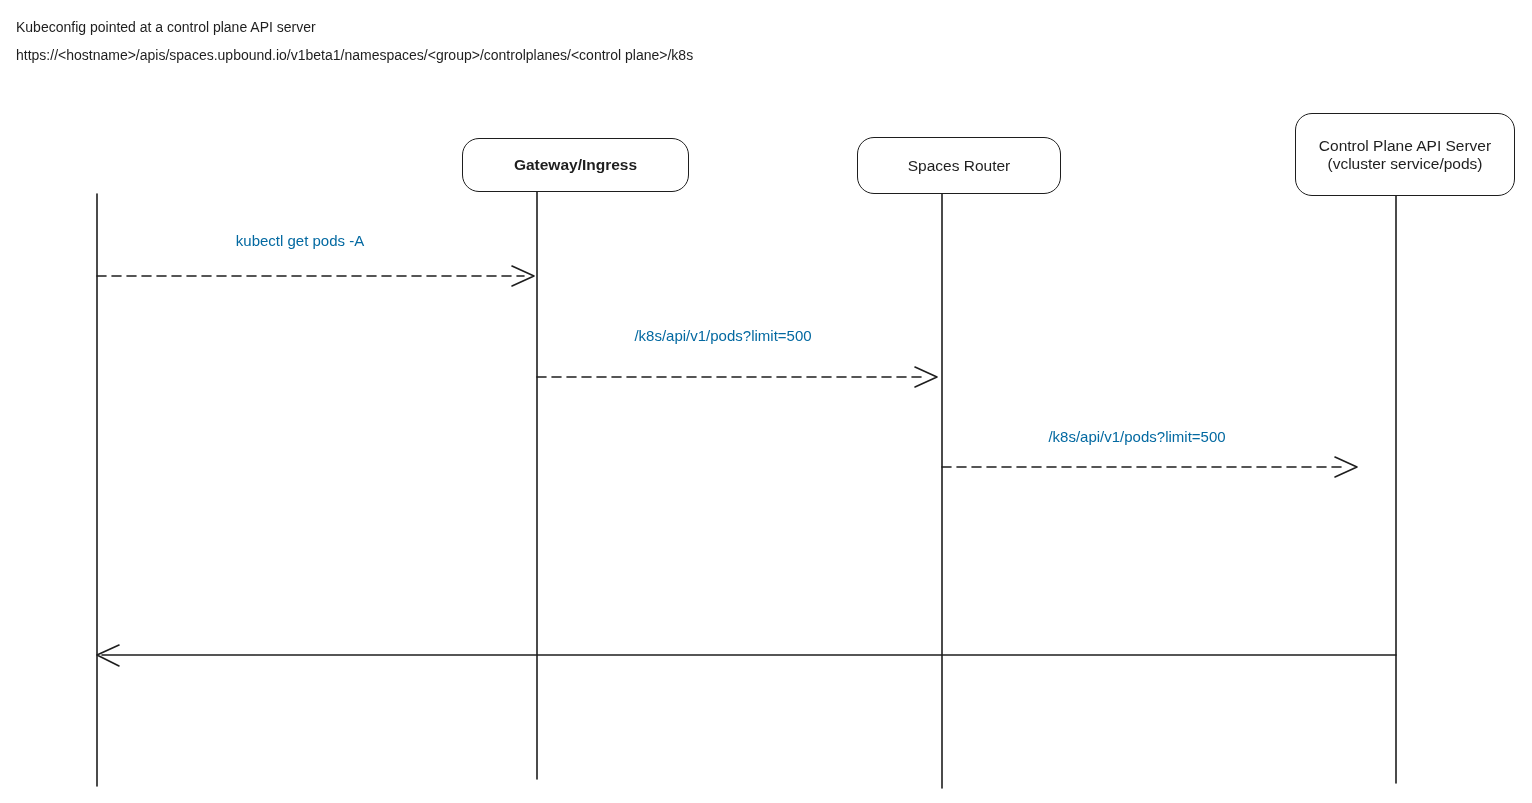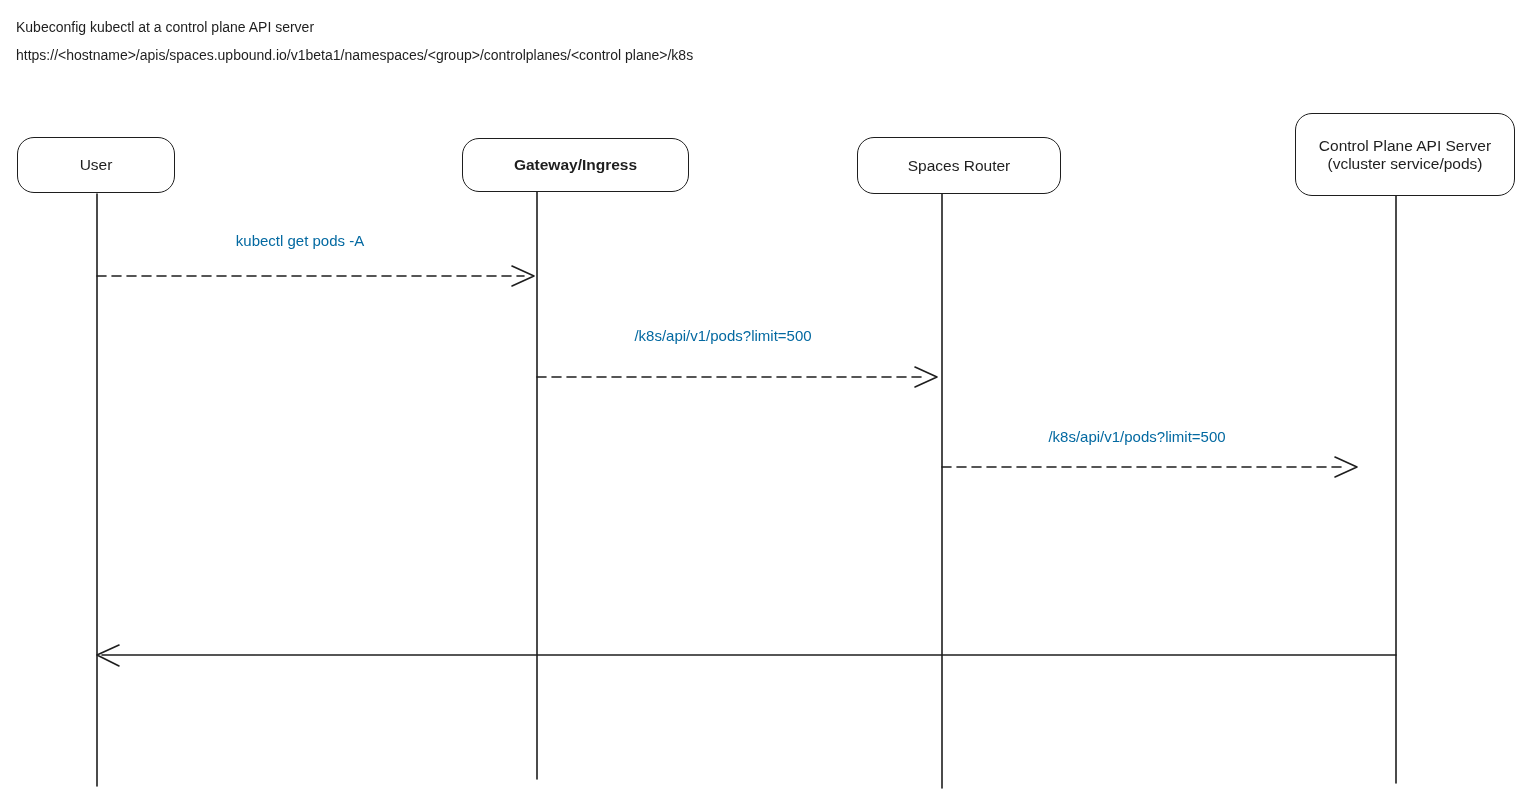--- a/index.html
+++ b/index.html
@@ -65,21 +65,21 @@
     line-height: 19px;
     white-space: nowrap;
     color: #0369a1;
   }
 </style>
 </head>
 <body>
 
 <div class="canvas">
 
-  <div class="hdr title">Kubeconfig kubectl at a control plane API server</div>
+  <div class="hdr title">Kubeconfig pointed at a control plane API server</div>
   <div class="hdr url">https://&lt;hostname&gt;/apis/spaces.upbound.io/v1beta1/namespaces/&lt;group&gt;/controlplanes/&lt;control plane&gt;/k8s</div>
 
   <svg class="wires" width="1532" height="803" viewBox="0 0 1532 803">
 
     <line x1="97" y1="194" x2="97" y2="786"></line>
     <line x1="537" y1="192" x2="537" y2="779"></line>
     <line x1="942" y1="194" x2="942" y2="788"></line>
     <line x1="1396" y1="196" x2="1396" y2="783"></line>
 
     <line class="dashed" x1="97" y1="276" x2="524" y2="276"></line>
@@ -88,23 +88,20 @@
     <line class="dashed" x1="537" y1="377" x2="927" y2="377"></line>
     <polyline points="915,367 937,377 915,387"></polyline>
 
     <line class="dashed" x1="942" y1="467" x2="1347" y2="467"></line>
     <polyline points="1335,457 1357,467 1335,477"></polyline>
 
     <line x1="1396" y1="655" x2="102" y2="655"></line>
     <polyline points="119,645 97,655 119,666"></polyline>
   </svg>
 
-  <div class="actor" style="left:17px; top:137px; width:158px; height:56px;">
-    <span>User</span>
-  </div>
 
   <div class="actor" style="left:462px; top:138px; width:227px; height:54px;font-weight:bold;">
     <span>Gateway/Ingress</span>
   </div>
 
   <div class="actor" style="left:857px; top:137px; width:204px; height:57px;">
     <span>Spaces Router</span>
   </div>
 
   <div class="actor" style="left:1295px; top:113px; width:220px; height:83px;">

